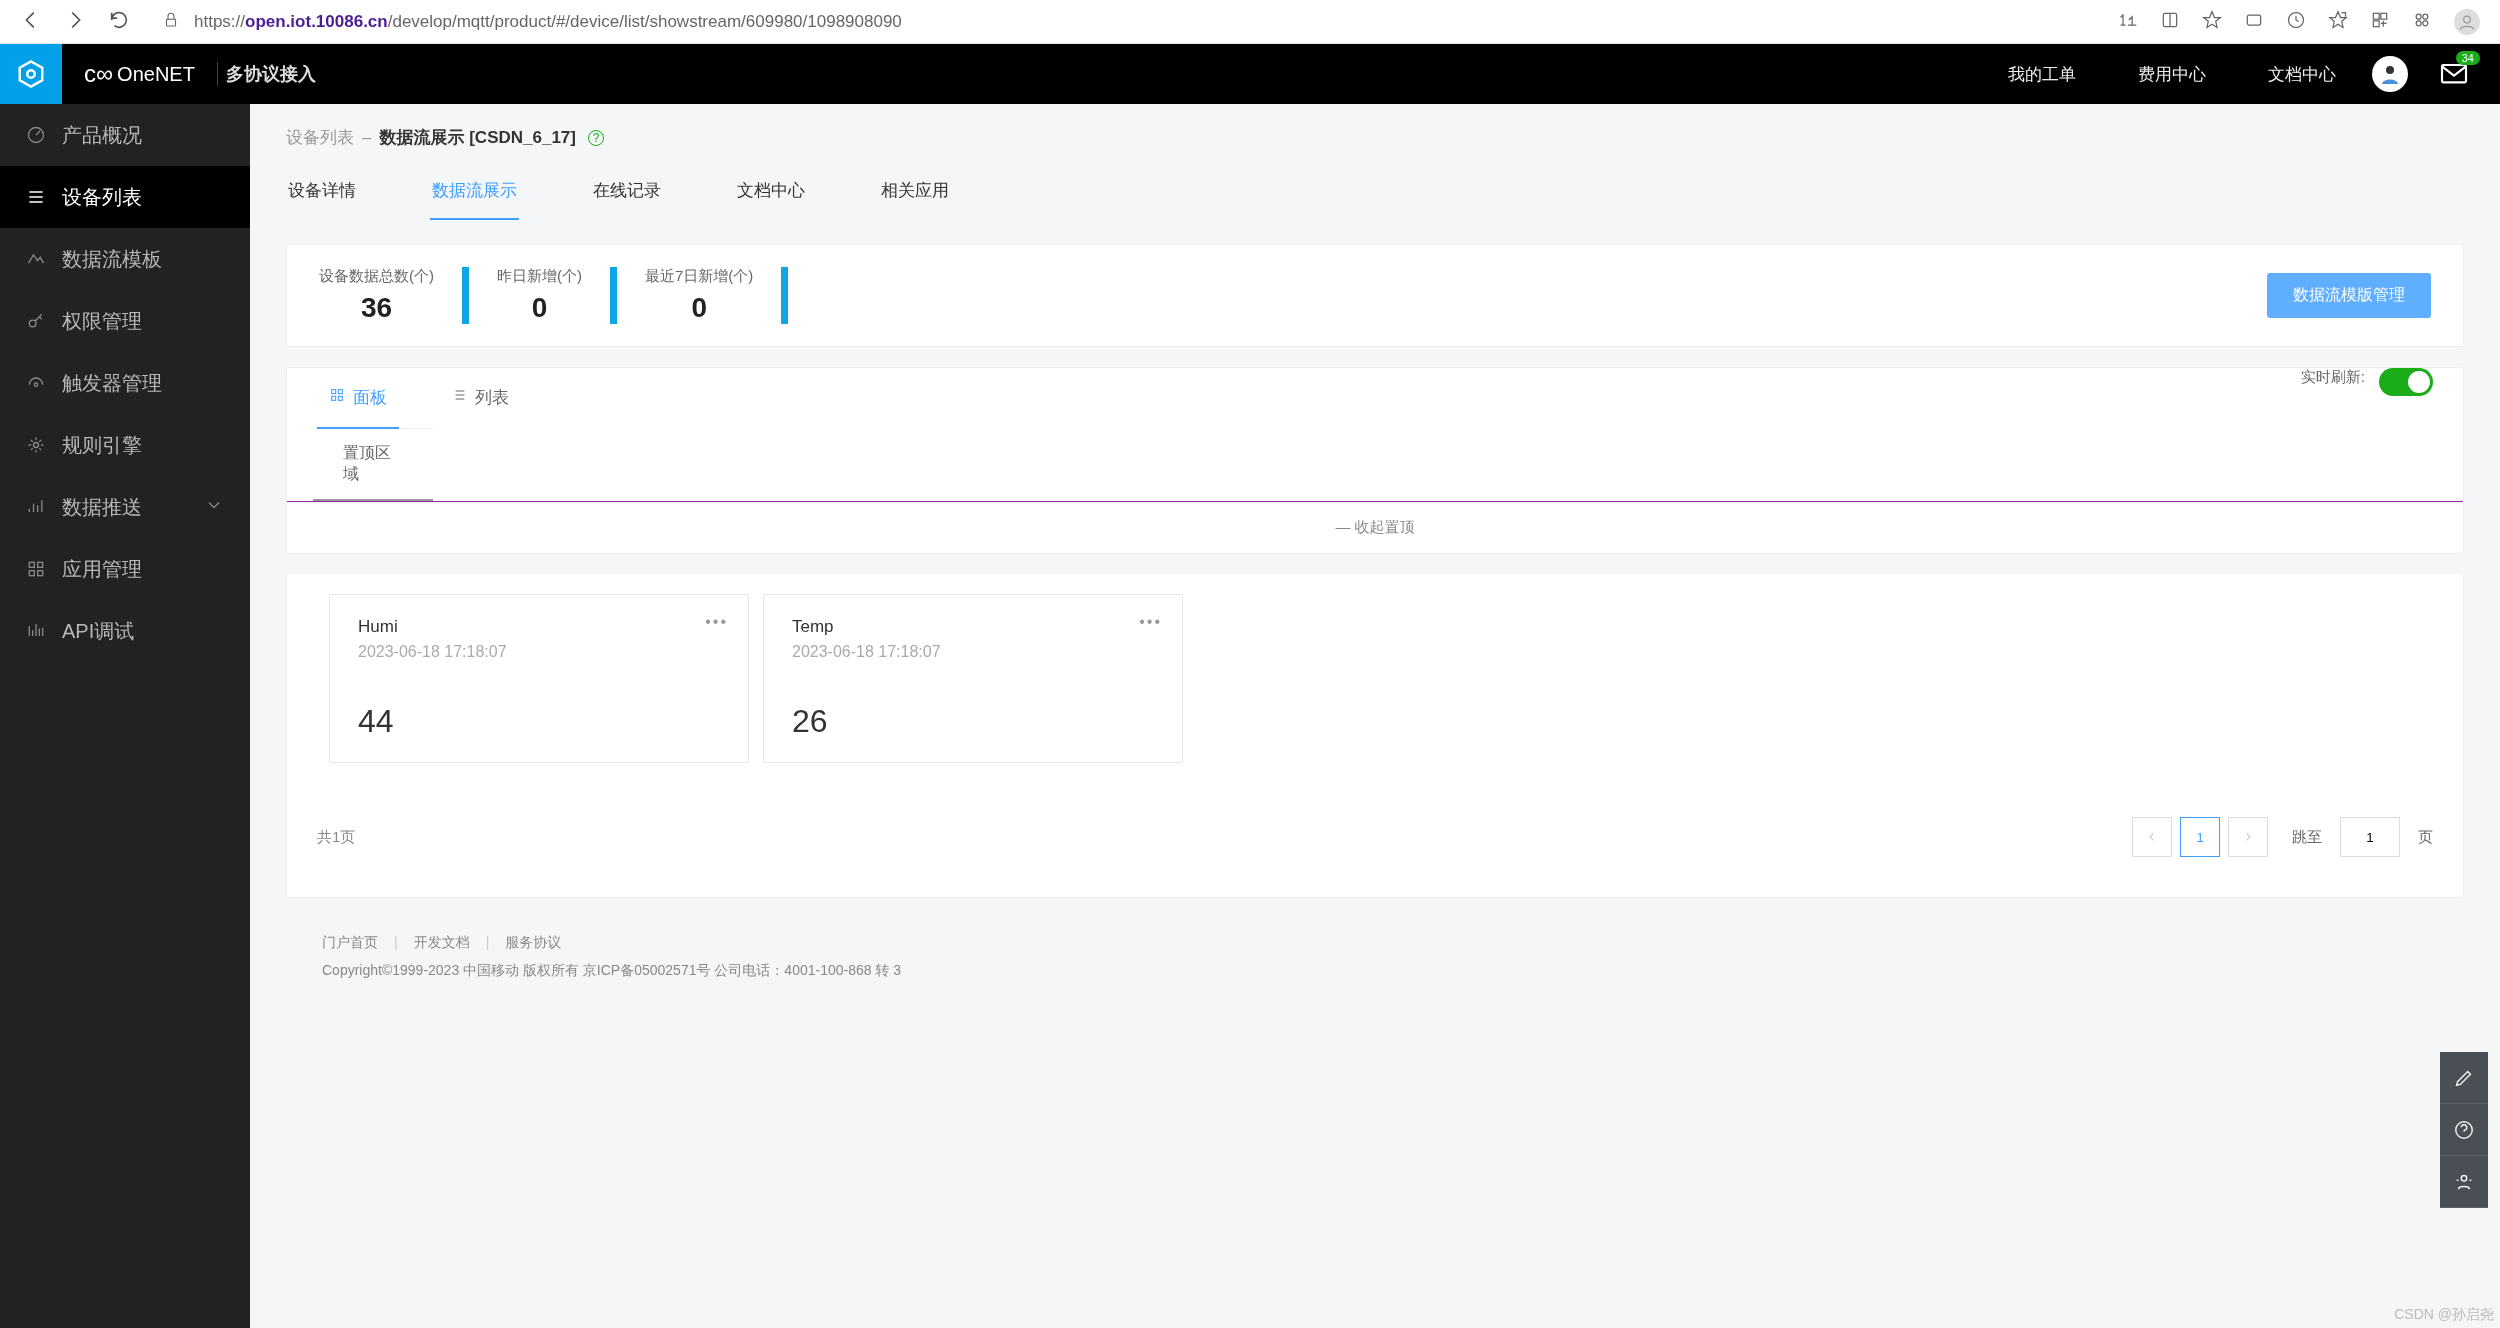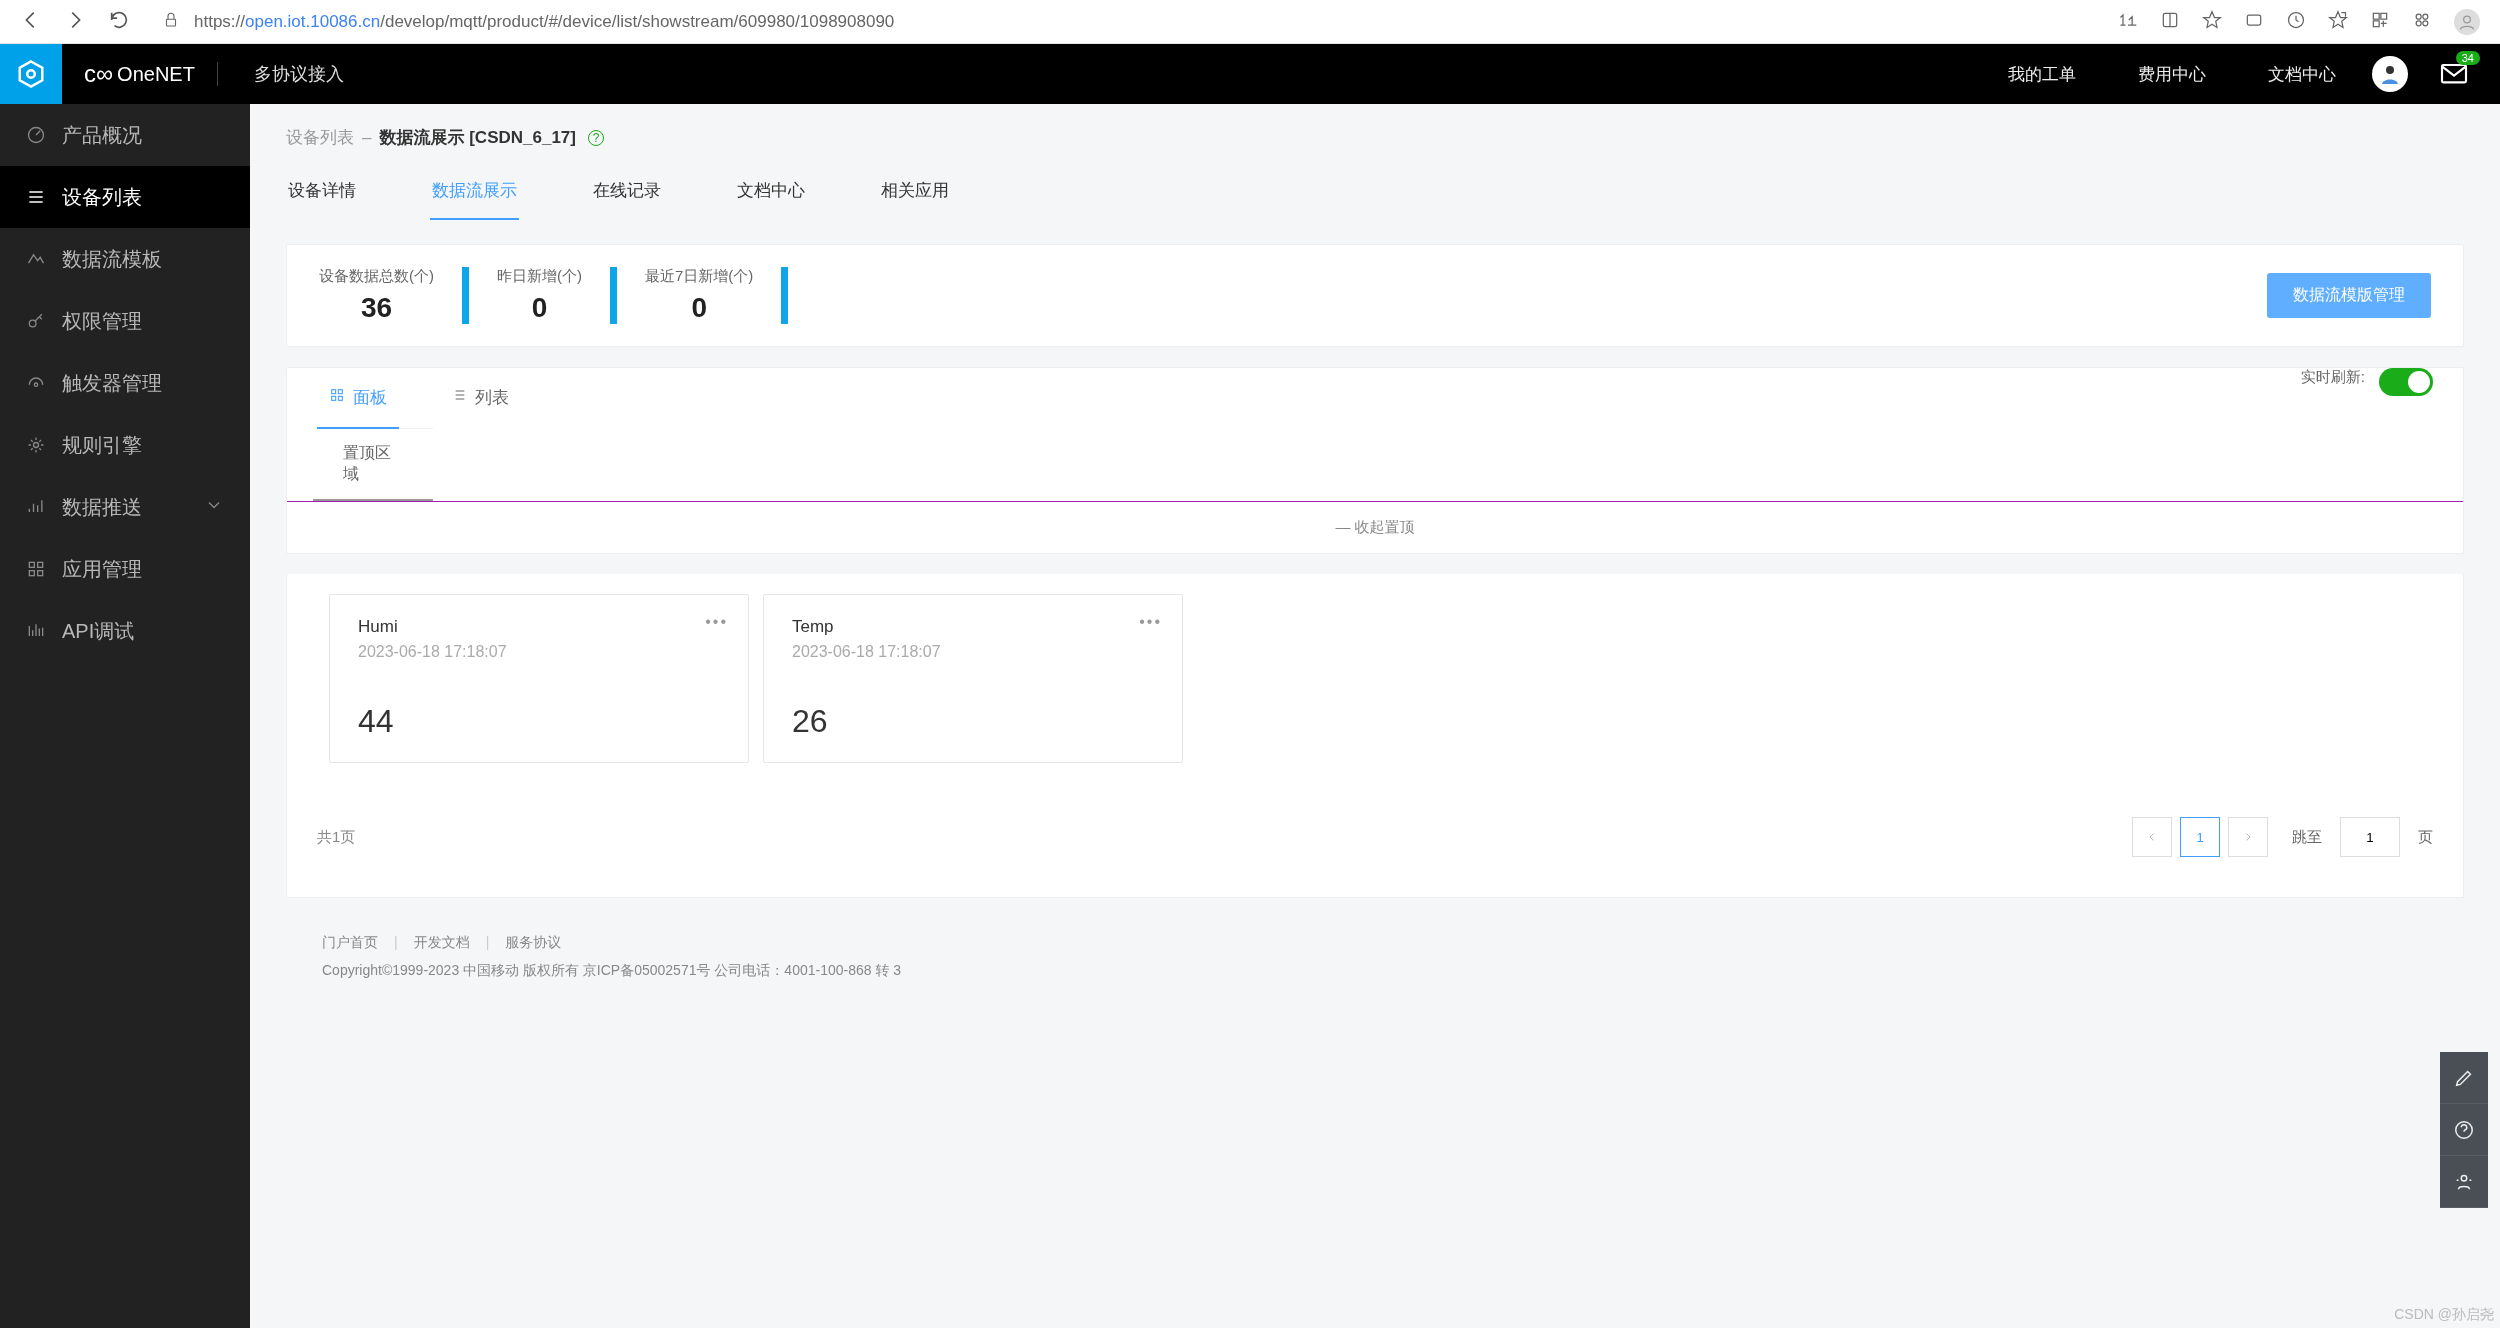--- a/index.html
+++ b/index.html
@@ -5,33 +5,33 @@
 * { margin: 0; padding: 0; box-sizing: border-box; }
 body { font-family: "Microsoft YaHei", Arial, sans-serif; font-size: 13px; color: #333; background: #fff; width: 2500px; }
 
 
 .browser-bar { height: 44px; background: #fff; border-bottom: 1px solid #e5e5e5; display: flex; align-items: center; padding: 0 20px; gap: 18px; }
 .browser-nav { display: flex; gap: 22px; align-items: center; }
 .browser-nav svg { width: 22px; height: 22px; fill: none; stroke: #555; stroke-width: 1.8; }
 .addr-bar { flex: 1; display: flex; align-items: center; gap: 14px; padding: 0 14px; height: 30px; }
 .addr-bar svg { width: 18px; height: 18px; stroke: #666; fill: none; stroke-width: 1.5; }
 .addr-text { color: #666; font-size: 17px; }
-.addr-text .bold { color: #3b82f6; font-weight: 400; }
+.addr-text .bold { color: #4c1d95; font-weight: 700; }
 .browser-actions { display: flex; gap: 22px; align-items: center; }
 .browser-actions svg { width: 20px; height: 20px; stroke: #666; fill: none; stroke-width: 1.5; }
 .browser-avatar { width: 26px; height: 26px; border-radius: 50%; background: #ddd; display: flex; align-items: center; justify-content: center; }
 .browser-avatar svg { stroke: #999; }
 
 
 .topbar { height: 60px; background: #000; display: flex; align-items: center; padding: 0 0 0 0; color: #fff; }
 .brand-icon { width: 62px; height: 60px; background: #00a1e9; display: flex; align-items: center; justify-content: center; }
 .brand-icon svg { width: 30px; height: 30px; stroke: #fff; fill: none; stroke-width: 2; }
 .brand-logo { padding: 0 22px; font-size: 20px; font-weight: 500; display: flex; align-items: center; }
 .brand-logo .inf { font-size: 24px; margin-right: 4px; }
-.brand-sub { padding: 0 36px; border-left: 1px solid #444; font-size: 18px; font-weight: 400; color: #ddd; }
+.brand-sub { padding: 0 8px; border-left: 1px solid #444; font-size: 18px; font-weight: 700; color: #ddd; }
 .top-spacer { flex: 1; }
 .top-menu { display: flex; gap: 62px; padding-right: 36px; }
 .top-menu a { color: #eee; font-size: 17px; text-decoration: none; cursor: pointer; }
 .top-avatar { width: 36px; height: 36px; border-radius: 50%; background: #fff; margin-right: 30px; position: relative; display: flex; align-items: center; justify-content: center; }
 .top-avatar svg { width: 24px; height: 24px; }
 .top-mail { position: relative; margin-right: 30px; }
 .top-mail svg { width: 32px; height: 32px; stroke: #fff; fill: none; stroke-width: 1.6; }
 .badge { position: absolute; top: -6px; right: -10px; background: #1aad19; color: #fff; border-radius: 10px; font-size: 11px; padding: 1px 6px; }
 
 

